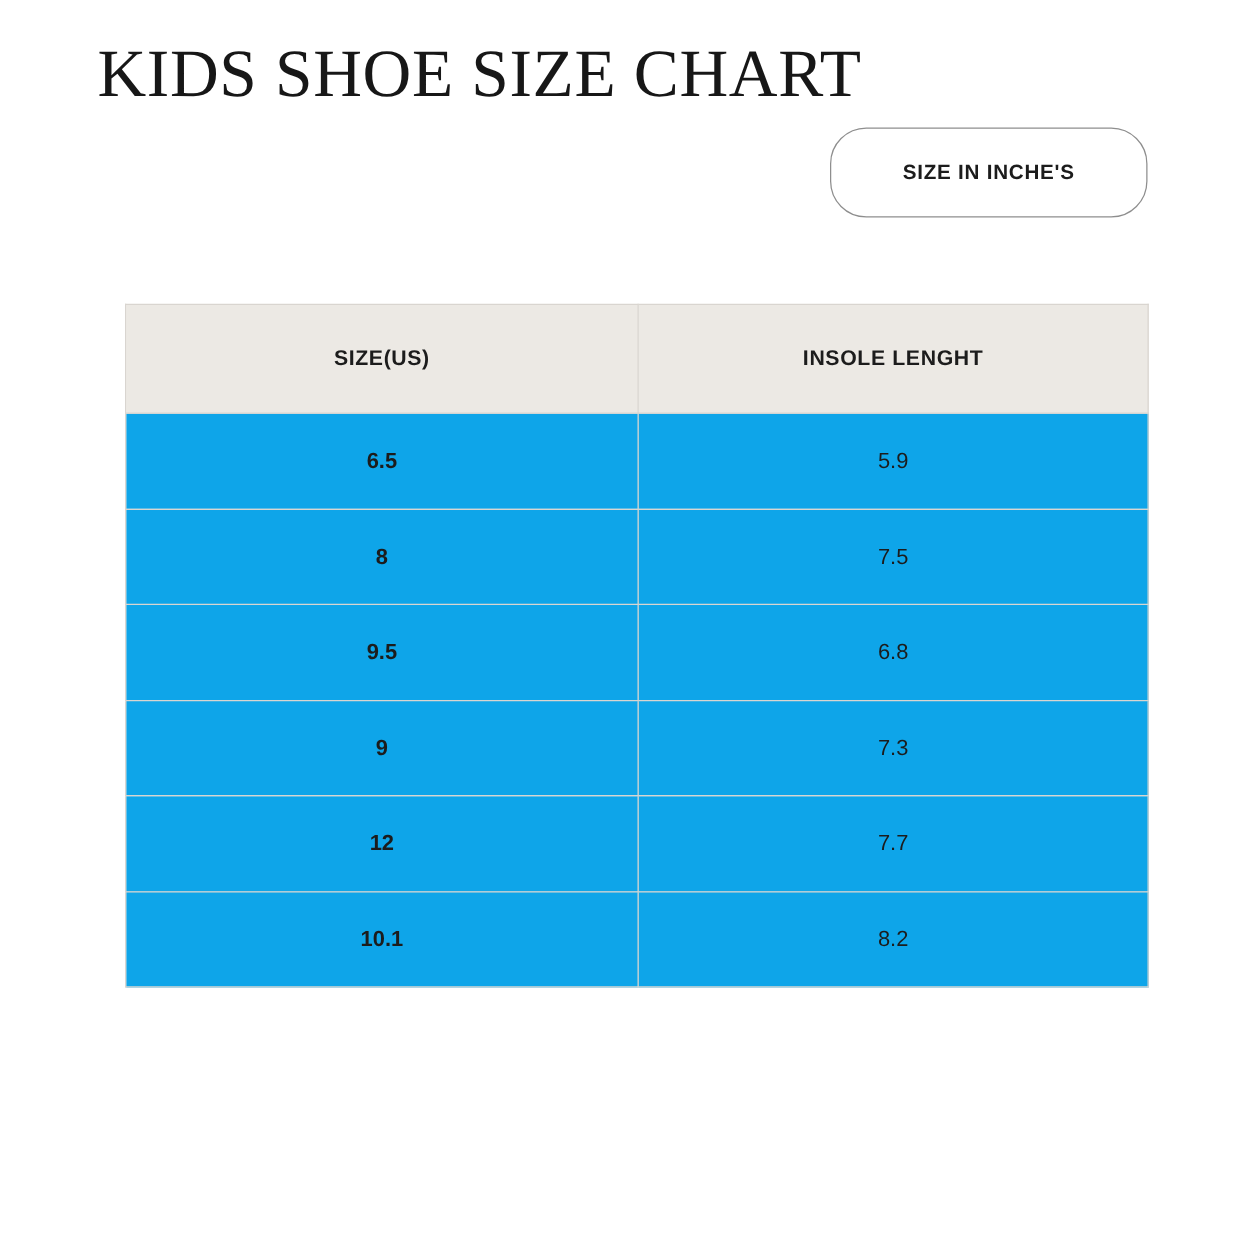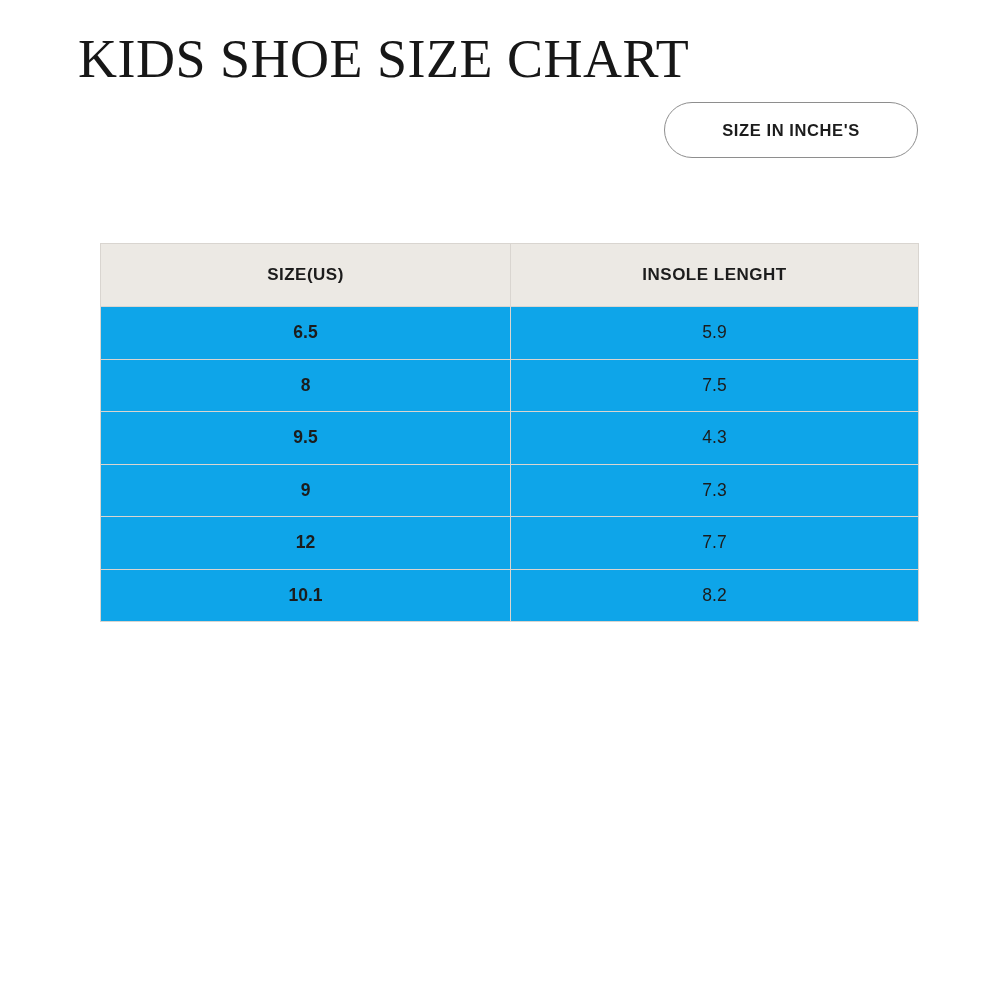--- a/index.html
+++ b/index.html
@@ -30,21 +30,21 @@
     letter-spacing: 0.5px;
     font-weight: 400;
     color: #171717;
     white-space: nowrap;
   }
   .unit-pill {
     position: absolute;
     left: 664px;
     top: 102px;
     width: 254px;
-    height: 56px;
+    height: 72px;
     box-sizing: border-box;
     border: 1.5px solid #8e8e8e;
     border-radius: 29px;
     display: flex;
     align-items: center;
     justify-content: center;
     background: #ffffff;
   }
   .unit-pill-label {
     font-size: 16.5px;
@@ -57,21 +57,21 @@
     left: 100px;
     top: 243px;
     width: 818px;
     border-collapse: collapse;
     table-layout: fixed;
   }
   table.size-table th,
   table.size-table td {
     border: 1px solid #d9d5d0;
     text-align: center;
-    padding: 0;
+    padding: 12px;
     height: 51.5px;
   }
   table.size-table thead th {
     background: #ece9e4;
     height: 62px;
     font-size: 17px;
     font-weight: 700;
     letter-spacing: 0.5px;
     color: #1c1c1c;
   }
@@ -115,21 +115,21 @@
       <tr>
         <td class="col-size">6.5</td>
         <td class="col-insole">5.9</td>
       </tr>
       <tr>
         <td class="col-size">8</td>
         <td class="col-insole">7.5</td>
       </tr>
       <tr>
         <td class="col-size">9.5</td>
-        <td class="col-insole">4.3</td>
+        <td class="col-insole">6.8</td>
       </tr>
       <tr>
         <td class="col-size">9</td>
         <td class="col-insole">7.3</td>
       </tr>
       <tr>
         <td class="col-size">12</td>
         <td class="col-insole">7.7</td>
       </tr>
       <tr>

